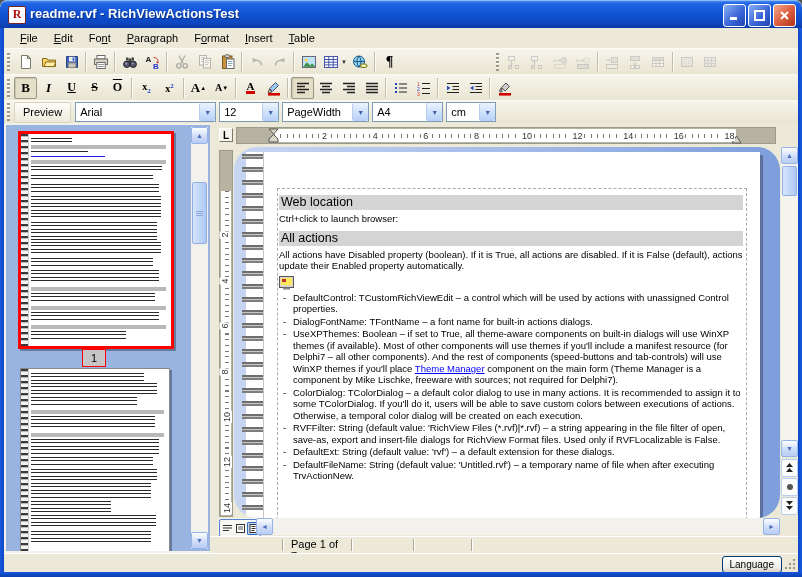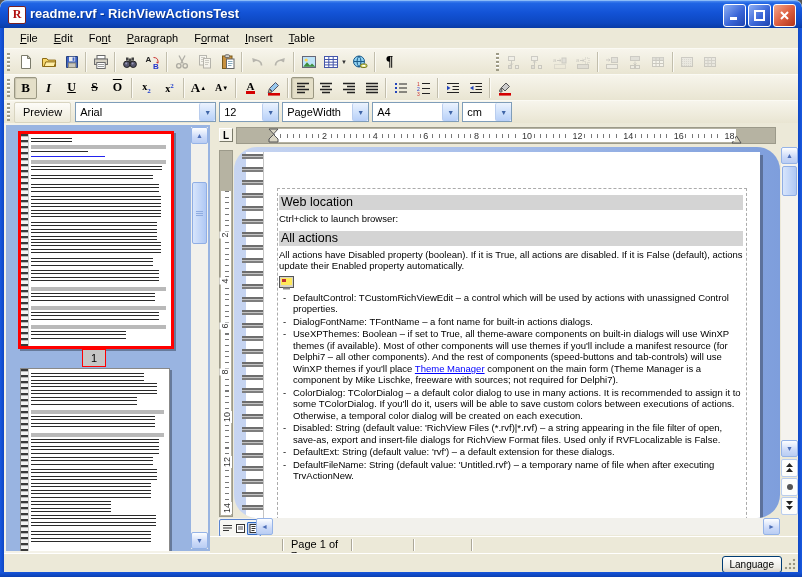--- a/index.html
+++ b/index.html
@@ -576,21 +576,21 @@
       <span class="arr">▼</span>
     </div>
     <div class="combo" style="width:60px">
       <span>12</span>
       <span class="arr">▼</span>
     </div>
     <div class="combo" style="width:87px">
       <span>PageWidth</span>
       <span class="arr">▼</span>
     </div>
-    <div class="combo" style="width:87px">
+    <div class="combo" style="width:71px">
       <span>A4</span>
       <span class="arr">▼</span>
     </div>
     <div class="combo" style="width:50px">
       <span>cm</span>
       <span class="arr">▼</span>
     </div>
   </div>
 
   <div class="previewpane">
@@ -684,21 +684,21 @@
             <rect x="2" y="3" width="11" height="7" fill="#FFE95A"></rect>
             <rect x="3" y="4" width="4" height="3" fill="#C03030"></rect>
             <rect x="4" y="12.5" width="7" height="2" fill="#888"></rect>
           </svg>
         </div>
         <div>
             <div class="ditem"><span class="mk">-</span><span class="lead">DefaultControl</span><span>: TCustomRichViewEdit – a control which will be used by actions with unassigned Control properties.</span></div>
             <div class="ditem"><span class="mk">-</span><span class="lead">DialogFontName</span><span>: TFontName – a font name for built-in actions dialogs.</span></div>
             <div class="ditem"><span class="mk">-</span><span class="lead">UseXPThemes</span><span>: Boolean – if set to True, all theme-aware components on built-in dialogs will use WinXP themes (if available). Most of other components will use themes if you'll include a manifest resource (for Delphi7 – all other components). And the rest of components (speed-buttons and tab-controls) will use WinXP themes if you'll place </span><span class="dlink">Theme Manager</span><span> component on the main form (Theme Manager is a component by Mike Lischke, freeware with sources; not required for Delphi7).</span></div>
             <div class="ditem"><span class="mk">-</span><span class="lead">ColorDialog</span><span>: TColorDialog – a default color dialog to use in many actions. It is recommended to assign it to some TColorDialog. If you'll do it, users will be able to save custom colors between executions of actions. Otherwise, a temporal color dialog will be created on each execution.</span></div>
-            <div class="ditem"><span class="mk">-</span><span class="lead">Disabled</span><span>: String (default value: 'RichView Files (*.rvf)|*.rvf) – a string appearing in the file filter of open, save-as, export and insert-file dialogs for RichView Format files. Used only if RVFLocalizable is False.</span></div>
+            <div class="ditem"><span class="mk">-</span><span class="lead">RVFFilter</span><span>: String (default value: 'RichView Files (*.rvf)|*.rvf) – a string appearing in the file filter of open, save-as, export and insert-file dialogs for RichView Format files. Used only if RVFLocalizable is False.</span></div>
             <div class="ditem"><span class="mk">-</span><span class="lead">DefaultExt</span><span>: String (default value: 'rvf') – a default extension for these dialogs.</span></div>
             <div class="ditem"><span class="mk">-</span><span class="lead">DefaultFileName</span><span>: String (default value: 'Untitled.rvf') – a temporary name of file when after executing TrvActionNew.</span></div>
           </div>
       </div>
     </div>
   </div>
 
   <div class="vsb doc-vsb">
     <div class="sbbtn" style="top:0">▲</div>
     <div class="sbthumb" style="top:19px;height:30px"></div>

